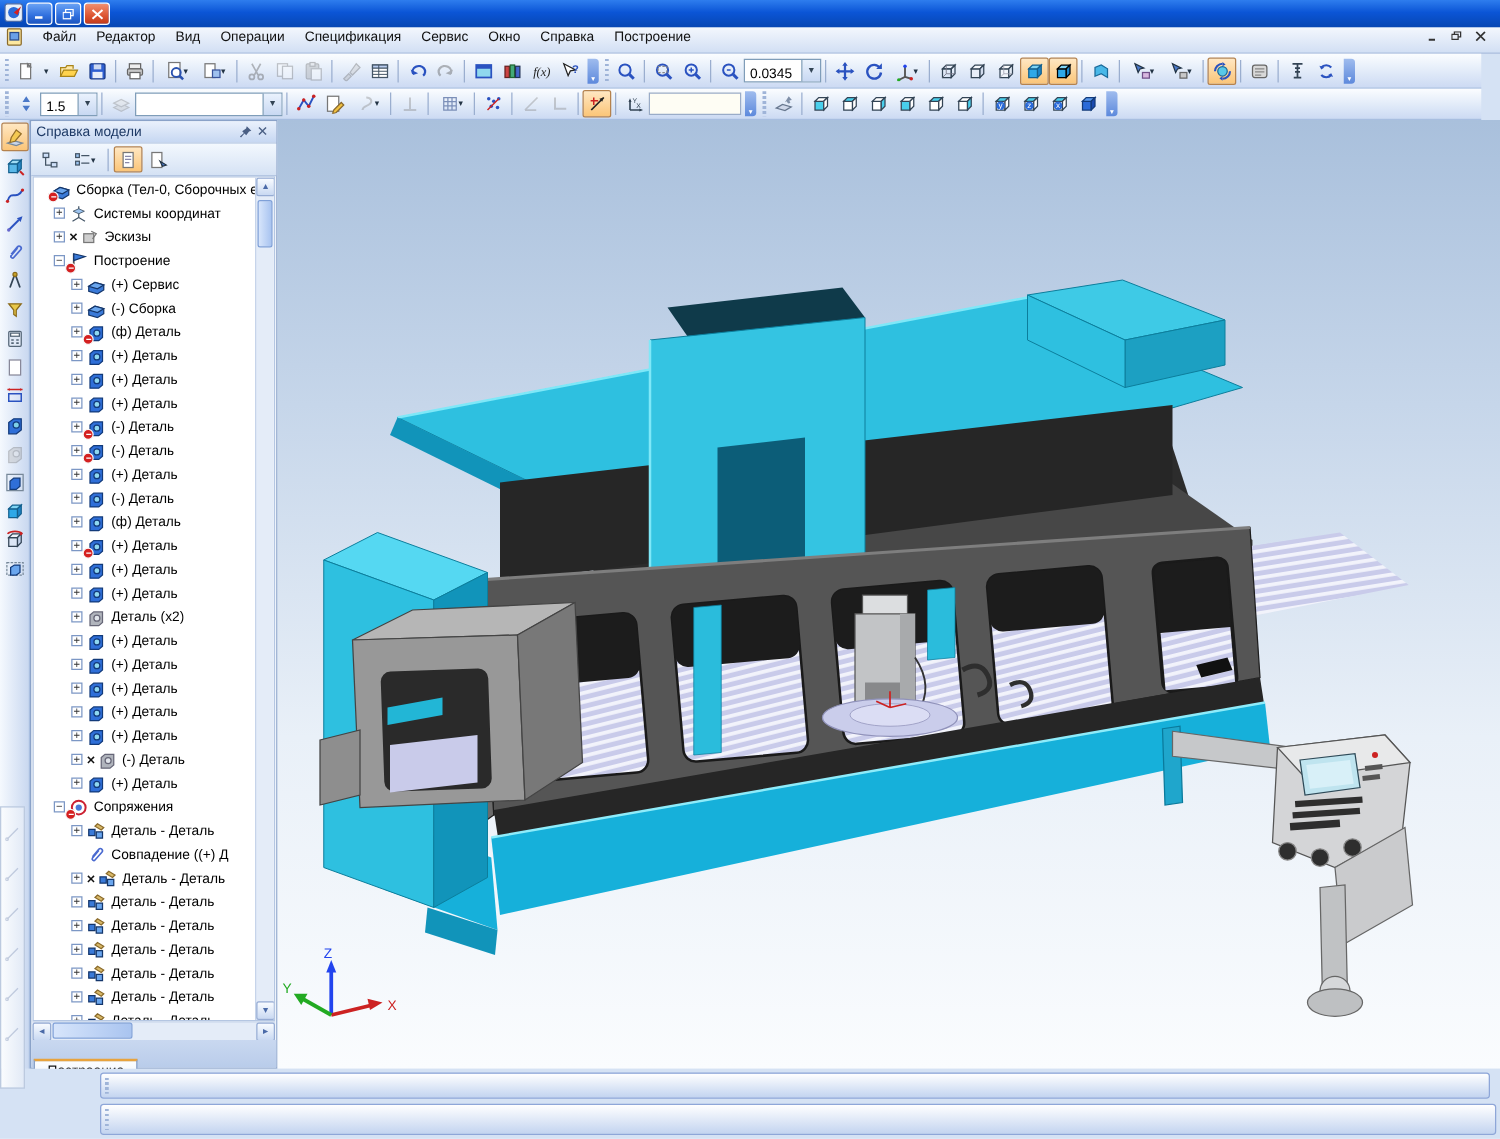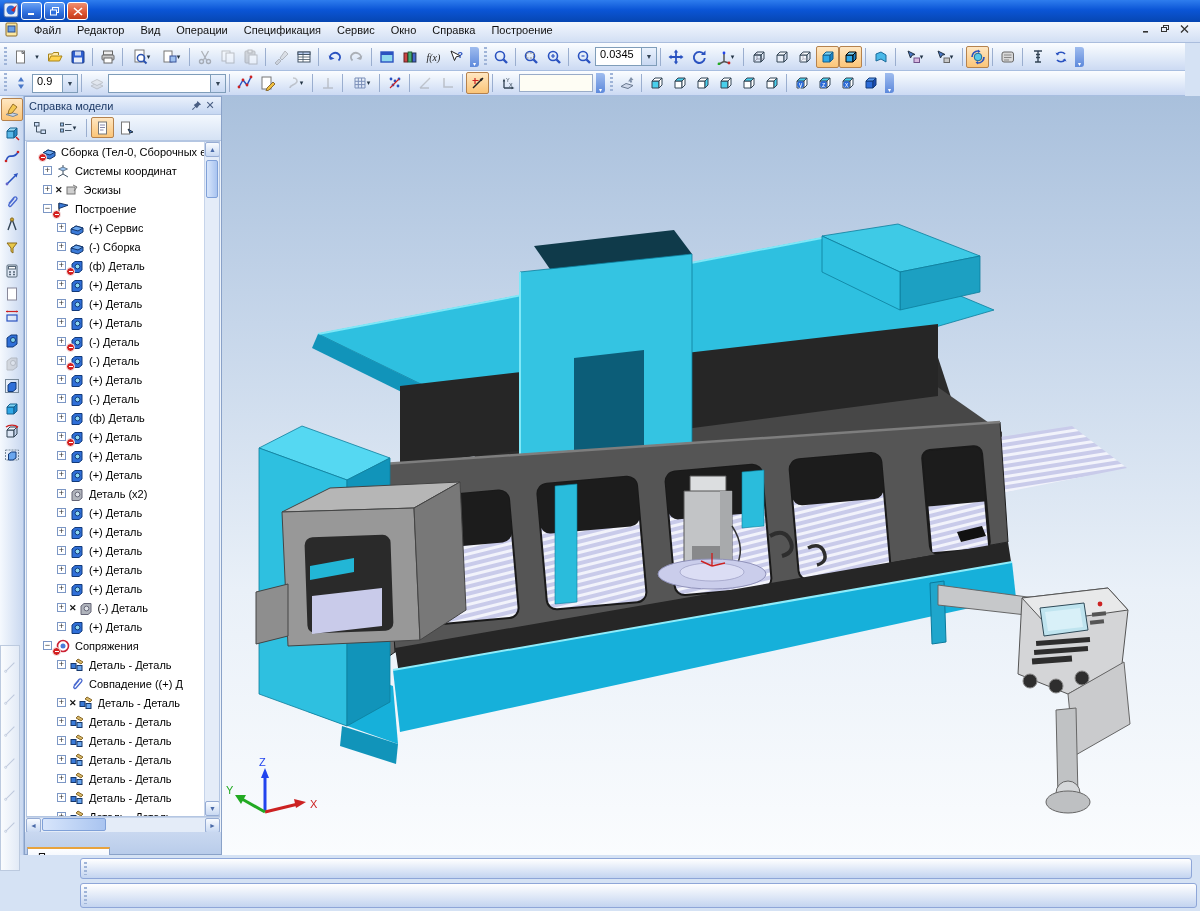--- a/index.html
+++ b/index.html
@@ -35,21 +35,21 @@
     border:1px solid transparent; border-radius:2px; position:relative; flex:none; }
   .tbtn.act { background:linear-gradient(180deg,#FFE7C2,#FBC578); border-color:#B5824D; }
   .tbtn.dis svg { filter:grayscale(1) opacity(.4); }
   .tbtn .dd { font-size:7px; color:#234; margin-left:-1px; }
   .tsep { width:1px; height:18px; background:#9AAECF; margin:0 3px; flex:none; }
   .tgrip { width:6px; height:20px; margin:0 2px; flex:none;
     background:repeating-linear-gradient(180deg,#9FB4D8 0 2px, transparent 2px 4px); width:3px; }
   .thandle { width:9px; height:20px; border-radius:0 3px 3px 0; margin:0 3px; flex:none;
     background:linear-gradient(180deg,#9FBCEE,#5D89DC); display:flex; align-items:flex-end; justify-content:center;
     color:#fff; font-size:6px; }
-  .tcombo { display:flex; align-items:flex-start; height:19px; background:#fff; border:1px solid #7F9DB9; flex:none; }
+  .tcombo { display:flex; align-items:flex-end; height:19px; background:#fff; border:1px solid #7F9DB9; flex:none; }
   .tcombo .cval { padding:0 4px; flex:1; }
   .tcombo .cdd { width:15px; height:17px; border-left:1px solid #7F9DB9; font-size:7px; color:#345;
     background:linear-gradient(180deg,#EAF2FD,#C8D8F2); display:flex; align-items:center; justify-content:center; }
   .tinput { height:18px; background:#FEFDF4; border:1px solid #9AACC8; flex:none; }
 
   
   #lefttb { position:absolute; left:0; top:96px; width:24px; bottom:56px;
     background:linear-gradient(90deg,#F5F9FE,#C9D8F0); border-right:1px solid #A8BEE0; padding-top:2px; }
   #lefttb .tbtn { width:22px; height:23px; margin:0 auto; }
   #leftfaint { position:absolute; left:0; top:645px; width:20px; height:226px;
@@ -439,21 +439,21 @@
       <div class="thandle">▾</div>
     </div>
   <div id="tb2" class="tbrow">
       <div class="tgrip"></div>
       <div class="tbtn">
         <svg width="16" height="16" viewBox="0 0 16 16">
           <path d="M5 6.5l3-4.5 3 4.5zM5 9.5l3 4.5 3-4.5z" fill="#4a78c8"></path>
         </svg>
       </div>
       <div class="tcombo" style="width: 46px;">
-        <span class="cval">0.9</span>
+        <span class="cval">1.5</span>
         <span class="cdd">▼</span>
       </div>
       <div class="tsep"></div>
       <div class="tbtn dis">
         <svg width="16" height="16" viewBox="0 0 16 16">
           <path d="M2 11l6-3 6 3-6 3z" fill="#ccc" stroke="#888"></path>
           <path d="M2 7.5l6-3 6 3-6 3z" fill="#ddd" stroke="#888"></path>
         </svg>
       </div>
       <div class="tcombo" style="width: 118px;">

